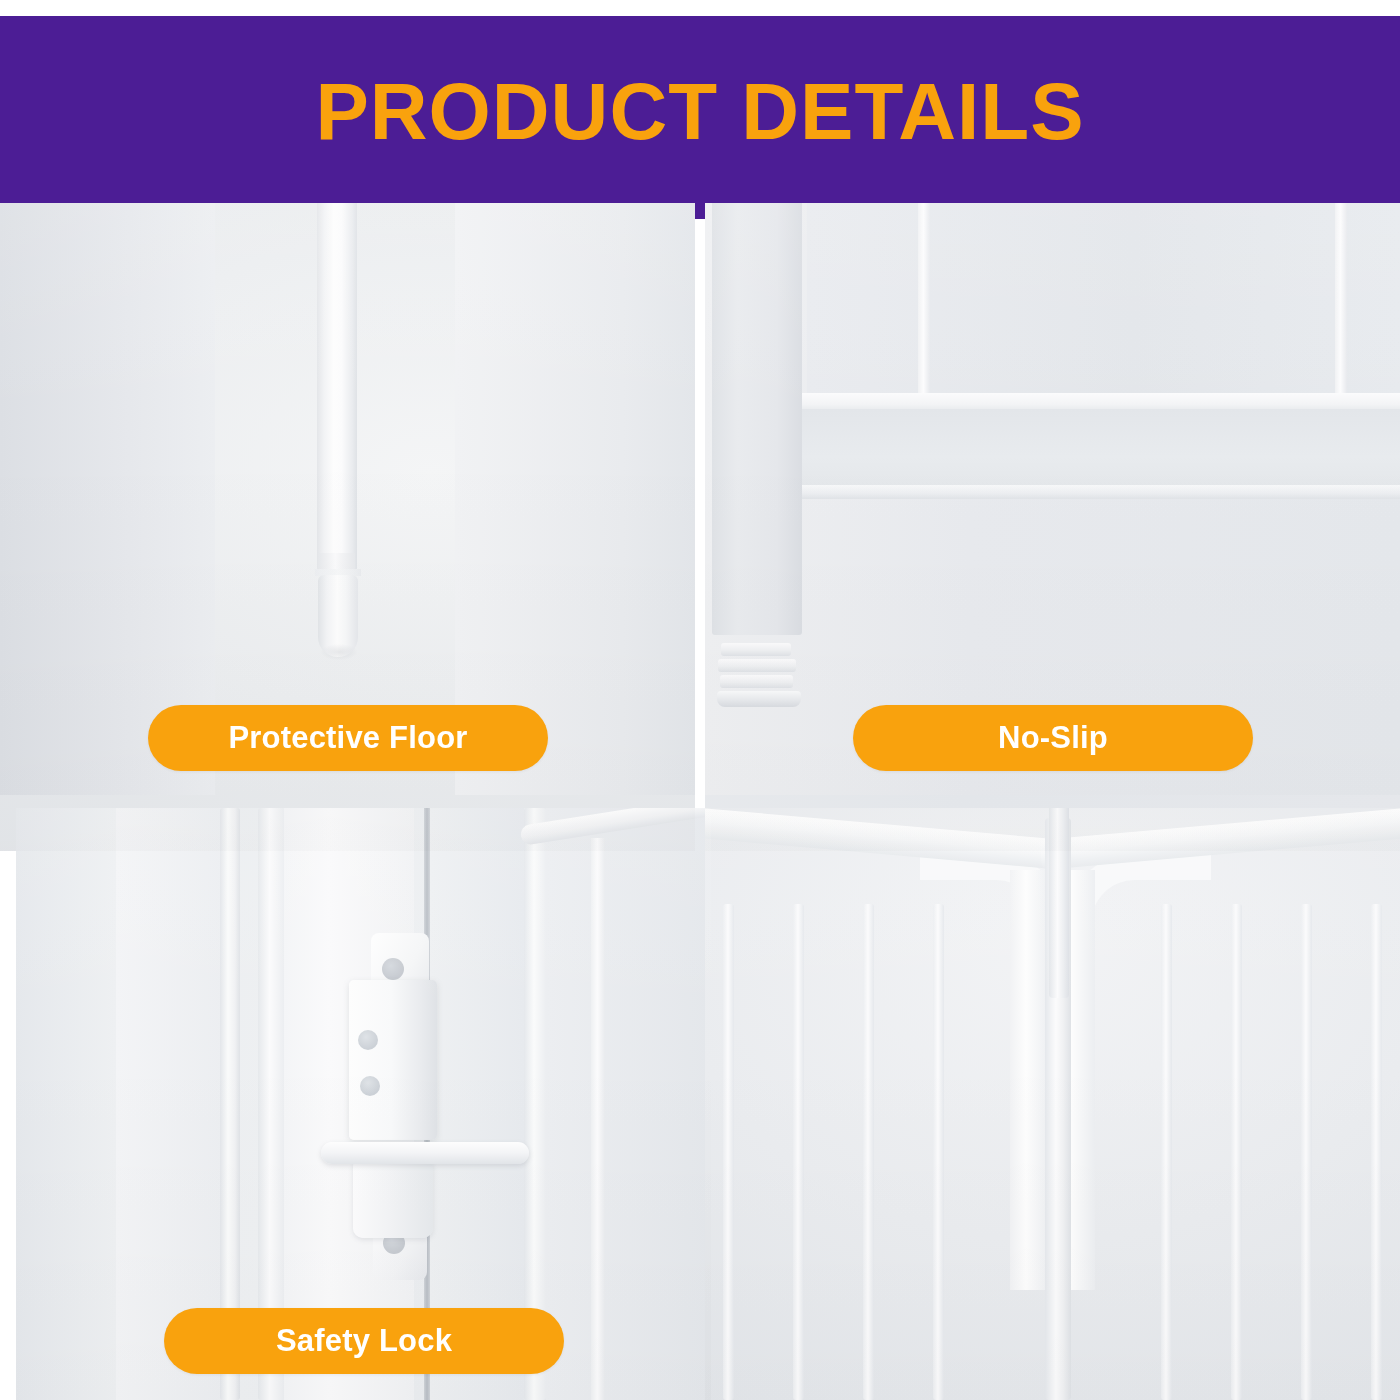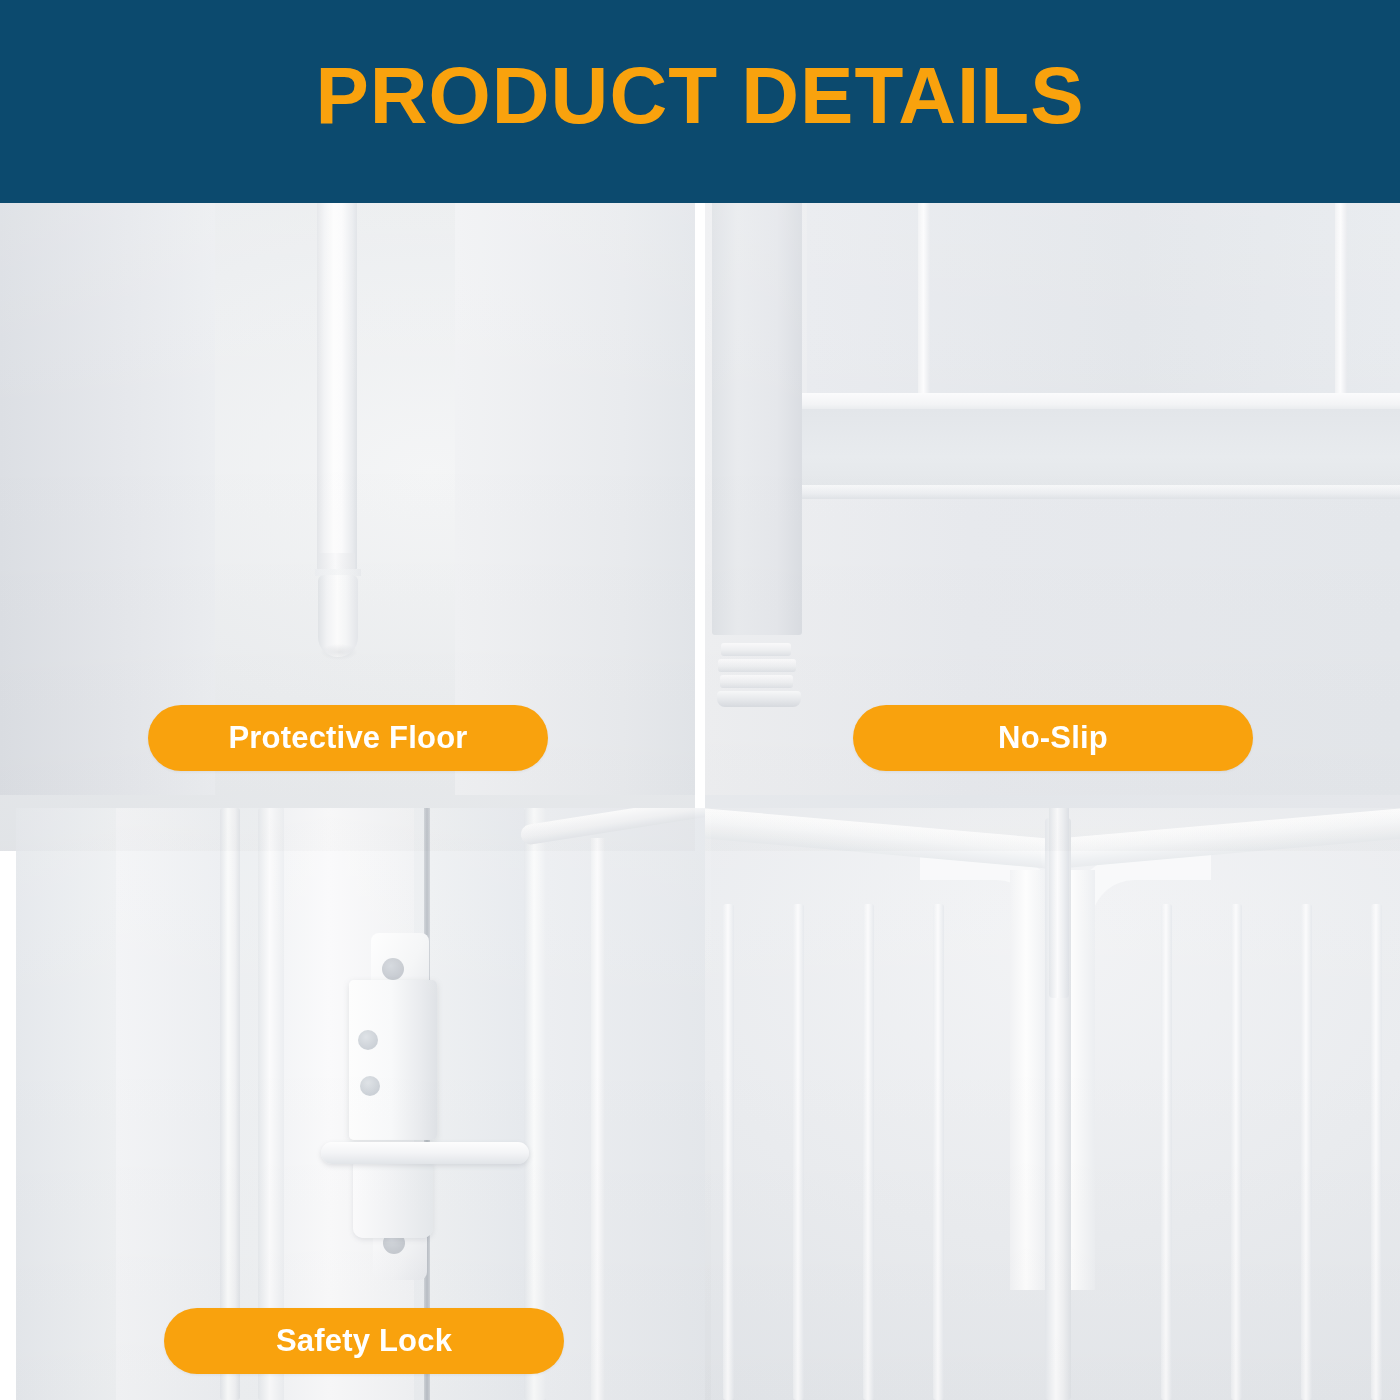--- a/index.html
+++ b/index.html
@@ -14,24 +14,24 @@
     position: relative;
     width: 1400px;
     height: 1400px;
     background: #ffffff;
     overflow: hidden;
   }
 
   
   #header {
     position: absolute;
-    left: 0; top: 0;
+    left: 0; top: 16px;
     width: 1400px;
     height: 203px;
-    background: #0c4a6e;
+    background: #4c1d95;
   }
   #page-title {
     position: absolute;
     left: 0;
     top: 52px;
     width: 1400px;
     text-align: center;
     color: #F9A20D;
     font-family: "Liberation Sans", sans-serif;
     font-weight: bold;

